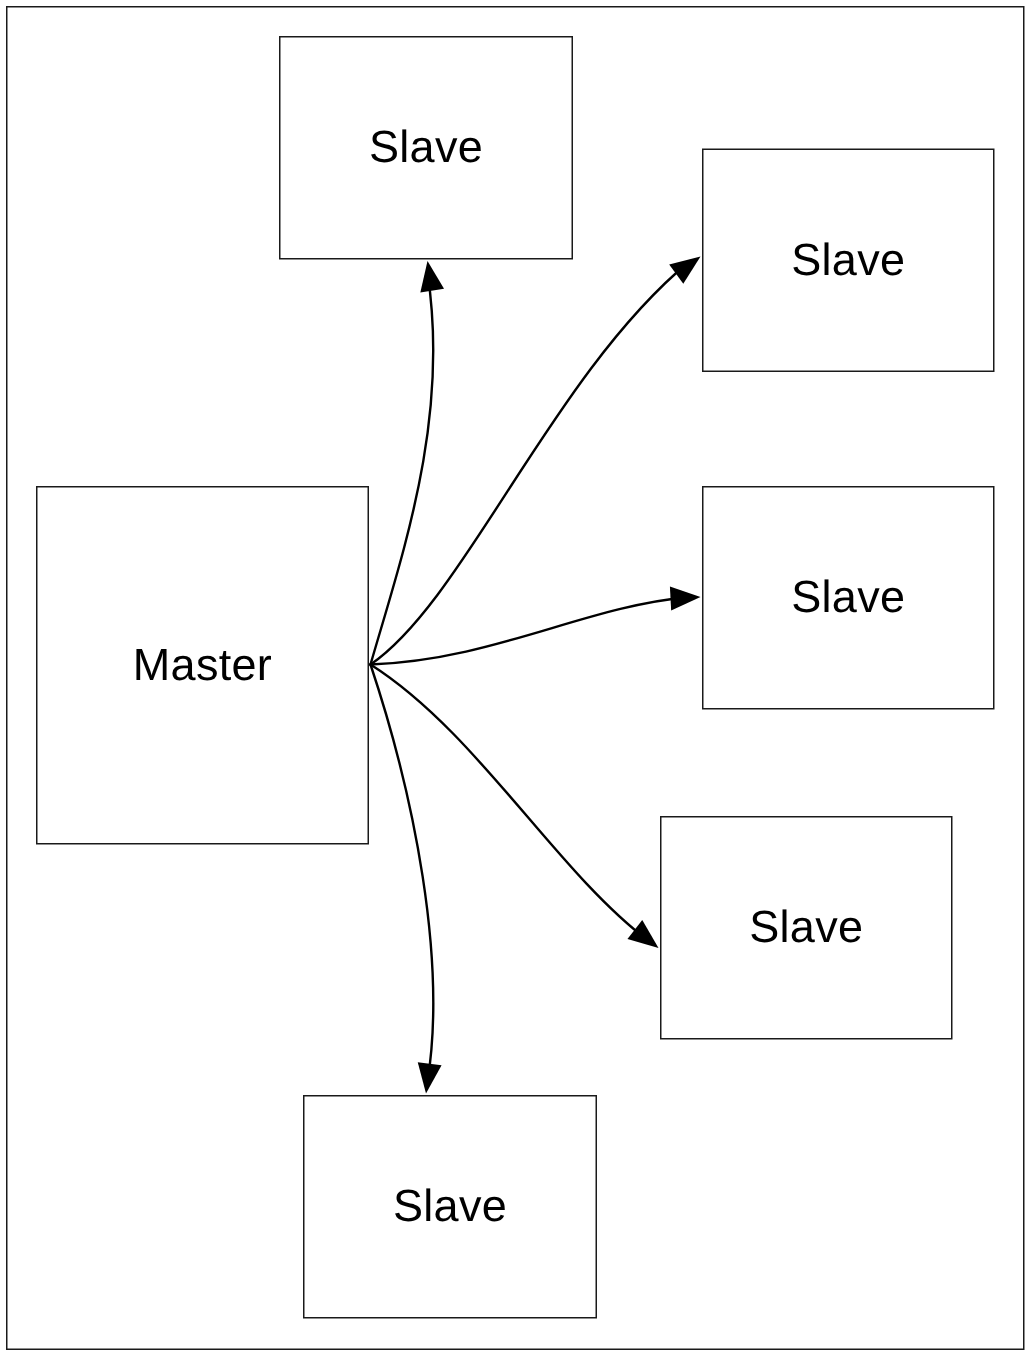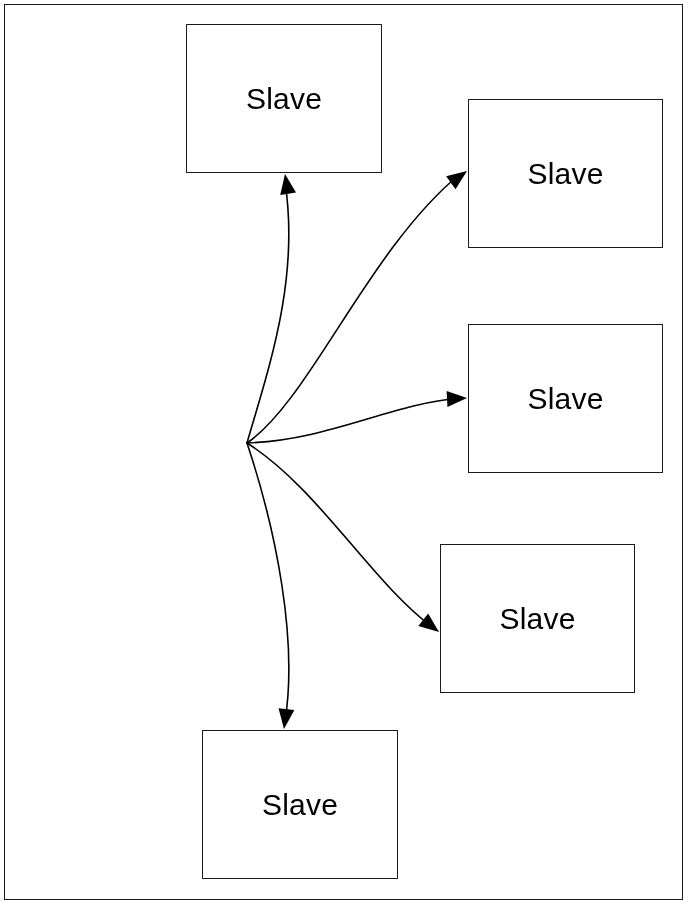--- a/index.html
+++ b/index.html
@@ -73,20 +73,23 @@
       <path d="M247,443 C318,488 370,580 432,627" fill="none" stroke="#000000" stroke-width="1.6" stroke-linecap="round"></path>
       <polygon points="0,0 -20,-8 -20,8" fill="#000000" transform="translate(439,632) rotate(38)"></polygon>
       <path d="M247,443 C276,530 298,640 285,721" fill="none" stroke="#000000" stroke-width="1.6" stroke-linecap="round"></path>
       <polygon points="0,0 -20,-8 -20,8" fill="#000000" transform="translate(284,729) rotate(97)"></polygon>
     </svg>
 
   <div class="node" id="node-slave-top" style="left: 186px; top: 24px; width: 196px; height: 149px; background: rgb(255, 255, 255); border-color: rgb(26, 26, 26); border-width: 1.4px; font-size: 30px; color: rgb(0, 0, 0);">
     <span class="node-label">Slave</span>
   </div>
 
+  <div class="node" id="node-master" style="left: 24px; top: 324px; width: 222px; height: 239px; background: rgb(255, 255, 255); border-color: rgb(26, 26, 26); border-width: 1.4px; font-size: 30px; color: rgb(0, 0, 0);">
+    <span class="node-label">Master</span>
+  </div>
 
   <div class="node" id="node-slave-upper-right" style="left: 468px; top: 99px; width: 195px; height: 149px; background: rgb(255, 255, 255); border-color: rgb(26, 26, 26); border-width: 1.4px; font-size: 30px; color: rgb(0, 0, 0);">
     <span class="node-label">Slave</span>
   </div>
 
   <div class="node" id="node-slave-mid-right" style="left: 468px; top: 324px; width: 195px; height: 149px; background: rgb(255, 255, 255); border-color: rgb(26, 26, 26); border-width: 1.4px; font-size: 30px; color: rgb(0, 0, 0);">
     <span class="node-label">Slave</span>
   </div>
 
   <div class="node" id="node-slave-lower-right" style="left: 440px; top: 544px; width: 195px; height: 149px; background: rgb(255, 255, 255); border-color: rgb(26, 26, 26); border-width: 1.4px; font-size: 30px; color: rgb(0, 0, 0);">

